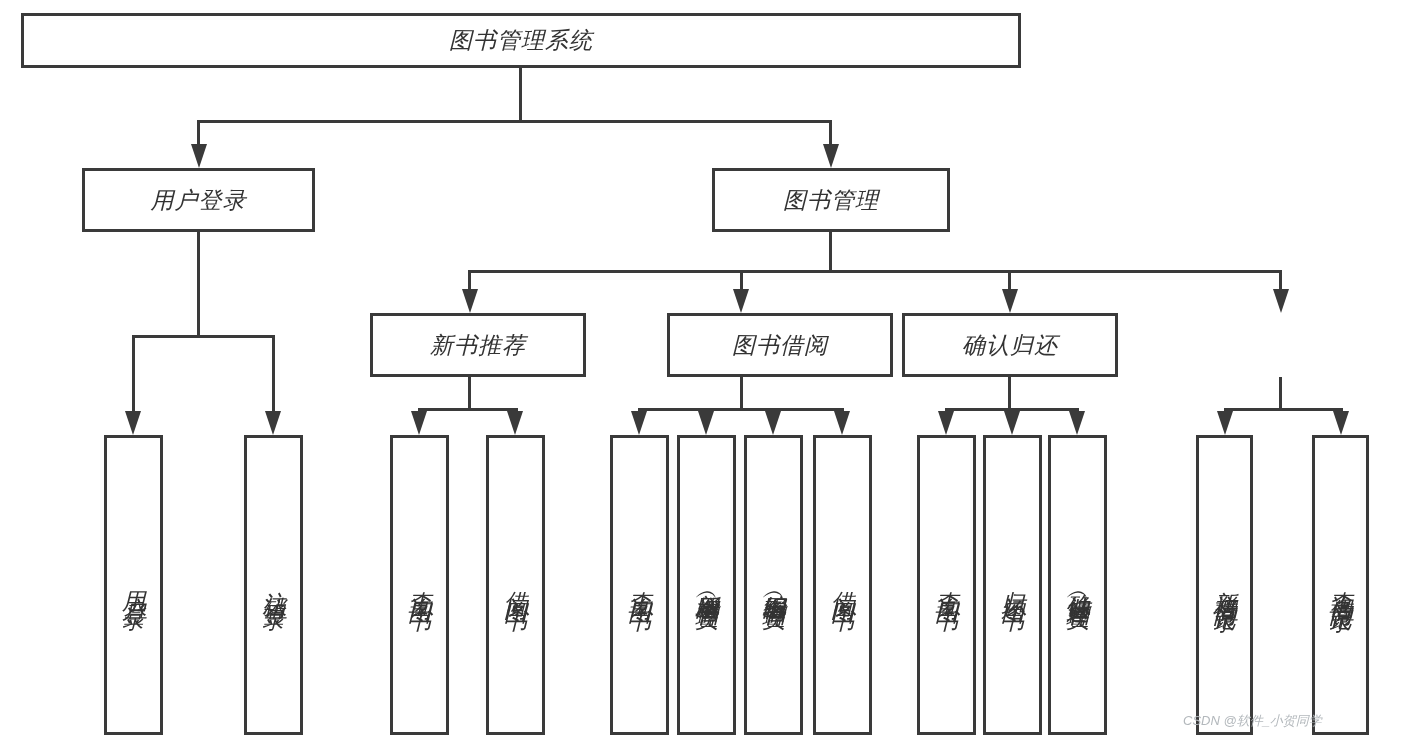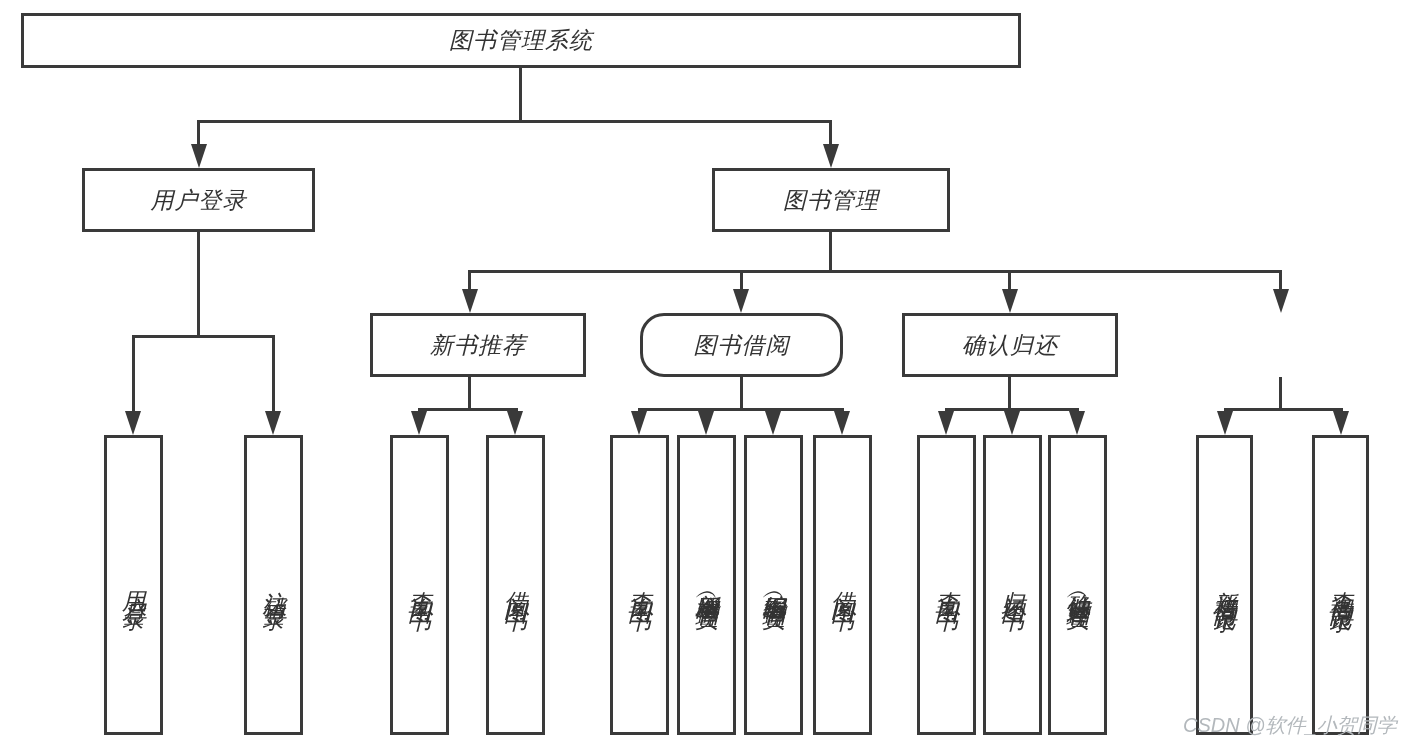--- a/index.html
+++ b/index.html
@@ -18,21 +18,21 @@
     font-size:23px;letter-spacing:6px;line-height:1;
   }
   .line{position:absolute;background:var(--line,#3a3a3a);}
   .arrow{
     position:absolute;width:0;height:0;
     border-left:8px solid transparent;border-right:8px solid transparent;
     border-top:24px solid var(--line,#3a3a3a);
   }
   .watermark{
     position:absolute;left:1183px;top:712px;z-index:5;
-    color:var(--watermark,#b3b8bc);font-size:20px;white-space:nowrap;
+    color:var(--watermark,#b3b8bc);font-size:13px;white-space:nowrap;
   }
 </style>
 </head>
 <body>
 
 <div class="stage">
 
   <div class="box hlabel" style="left:21px;top:13px;width:1000px;height:55px;">
     <span>图书管理系统</span>
   </div>
@@ -65,21 +65,21 @@
   <div class="line" style="left:740px;top:270px;width:3px;height:21px;"></div>
   <div class="arrow" style="left:733px;top:289px;"></div>
   <div class="line" style="left:1008px;top:270px;width:3px;height:21px;"></div>
   <div class="arrow" style="left:1002px;top:289px;"></div>
   <div class="line" style="left:1279px;top:270px;width:3px;height:21px;"></div>
   <div class="arrow" style="left:1273px;top:289px;"></div>
 
   <div class="box hlabel" style="left:362px;top:313px;width:216px;height:64px;margin-left:8px;">
     <span>新书推荐</span>
   </div>
-  <div class="box hlabel" style="left:640px;top:313px;width:203px;height:64px;border-radius:24px;">
+  <div class="box hlabel" style="left:667px;top:313px;width:226px;height:64px;">
     <span>图书借阅</span>
   </div>
   <div class="box hlabel" style="left:902px;top:313px;width:216px;height:64px;">
     <span>确认归还</span>
   </div>
 
   <div class="line" style="left:468px;top:377px;width:3px;height:31px;"></div>
   <div class="line" style="left:418px;top:408px;width:100px;height:3px;"></div>
   <div class="arrow" style="left:411px;top:411px;"></div>
   <div class="arrow" style="left:507px;top:411px;"></div>

